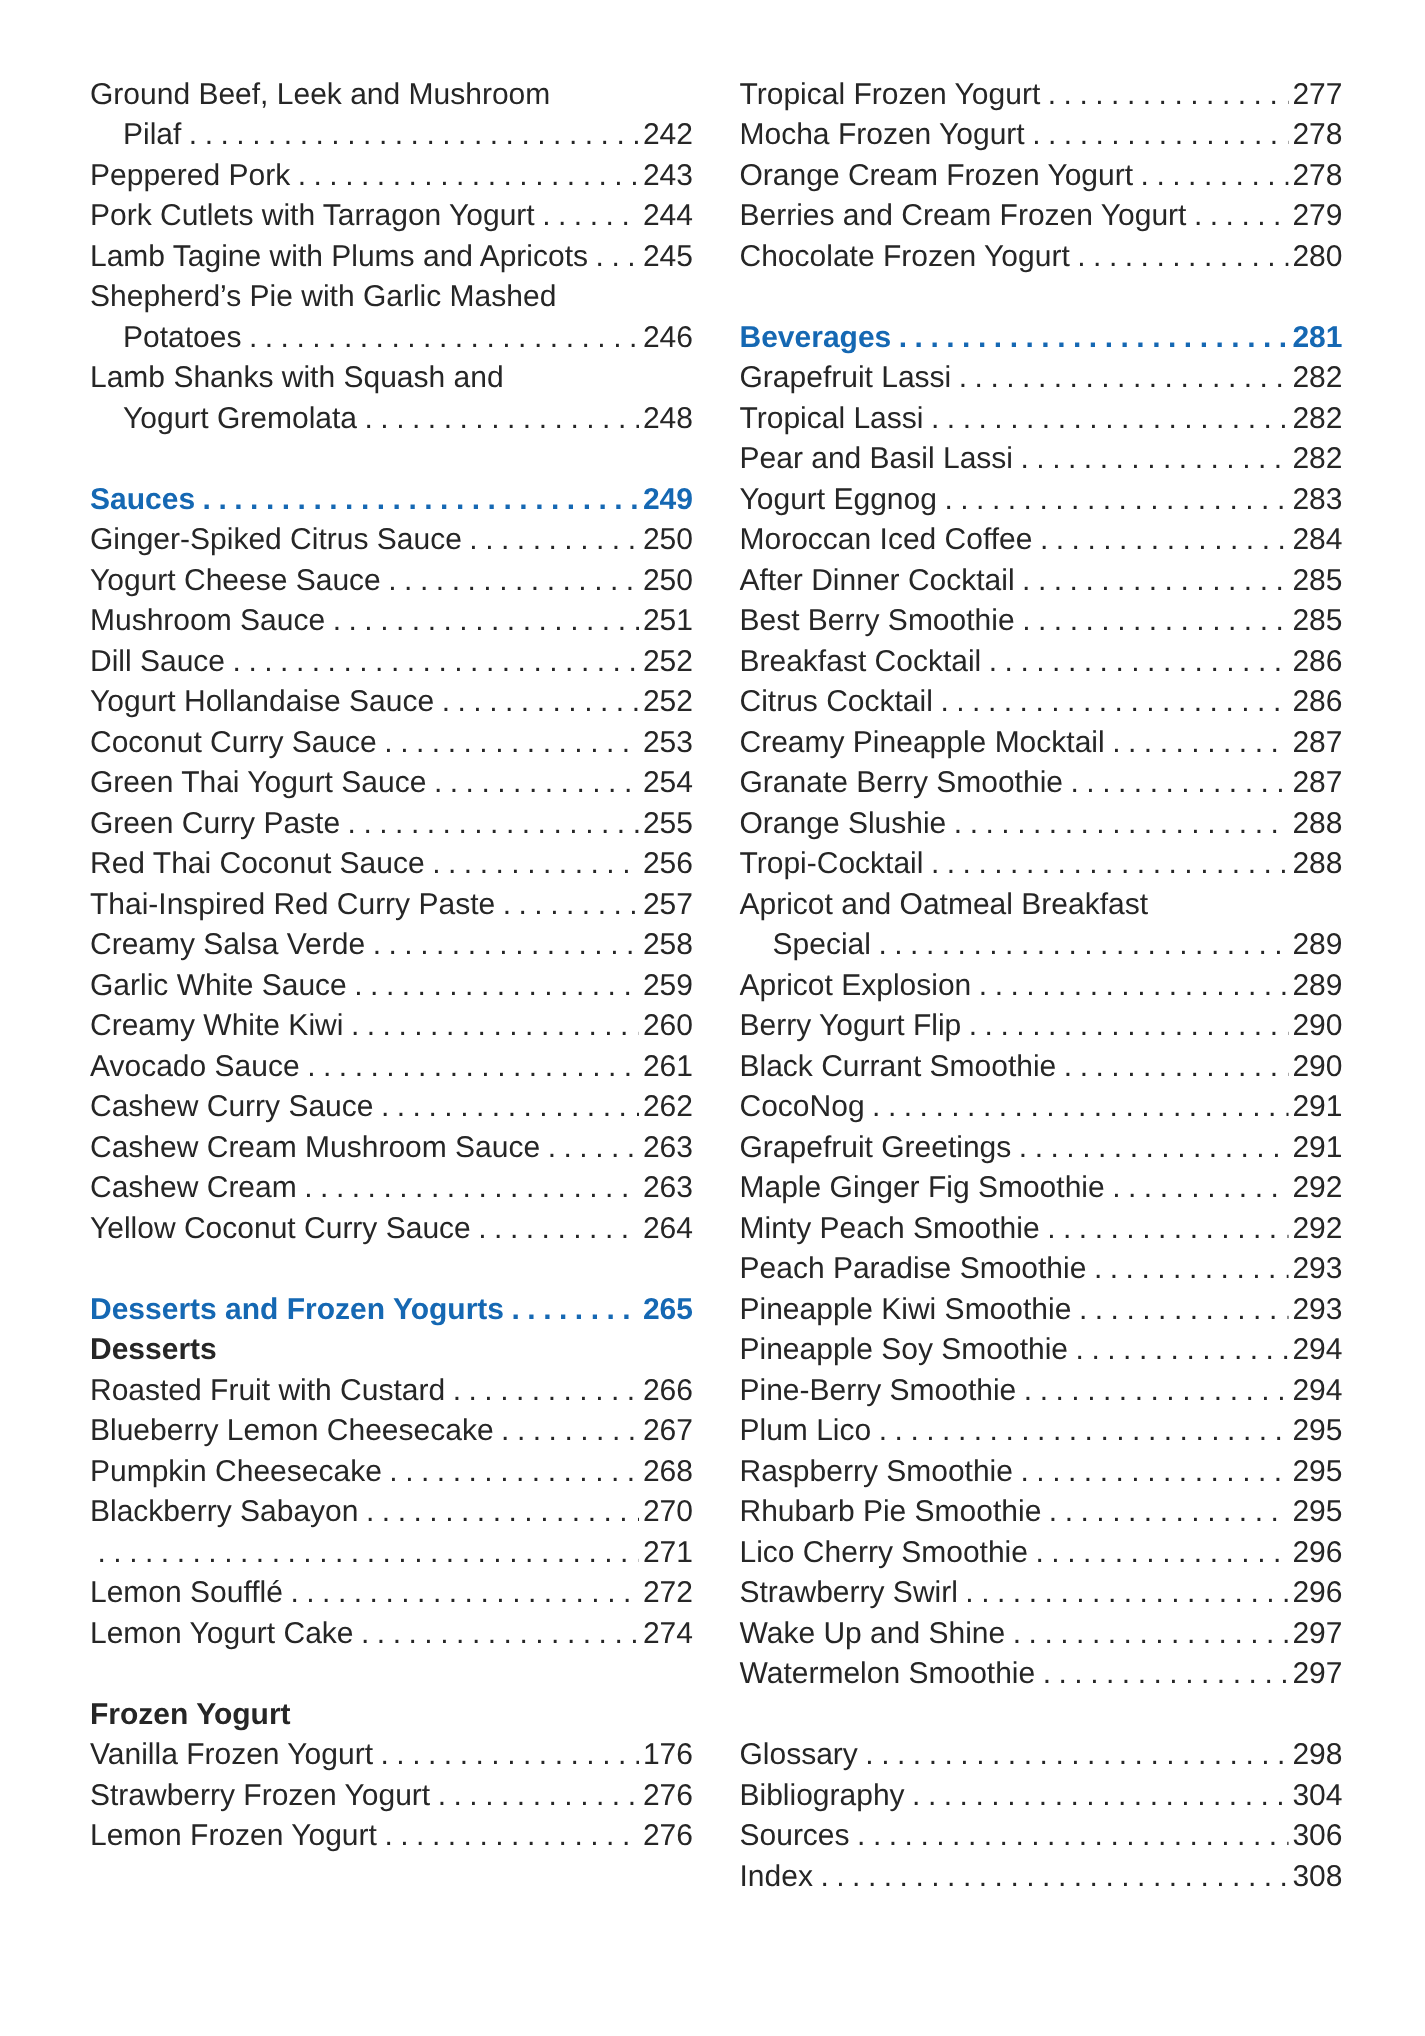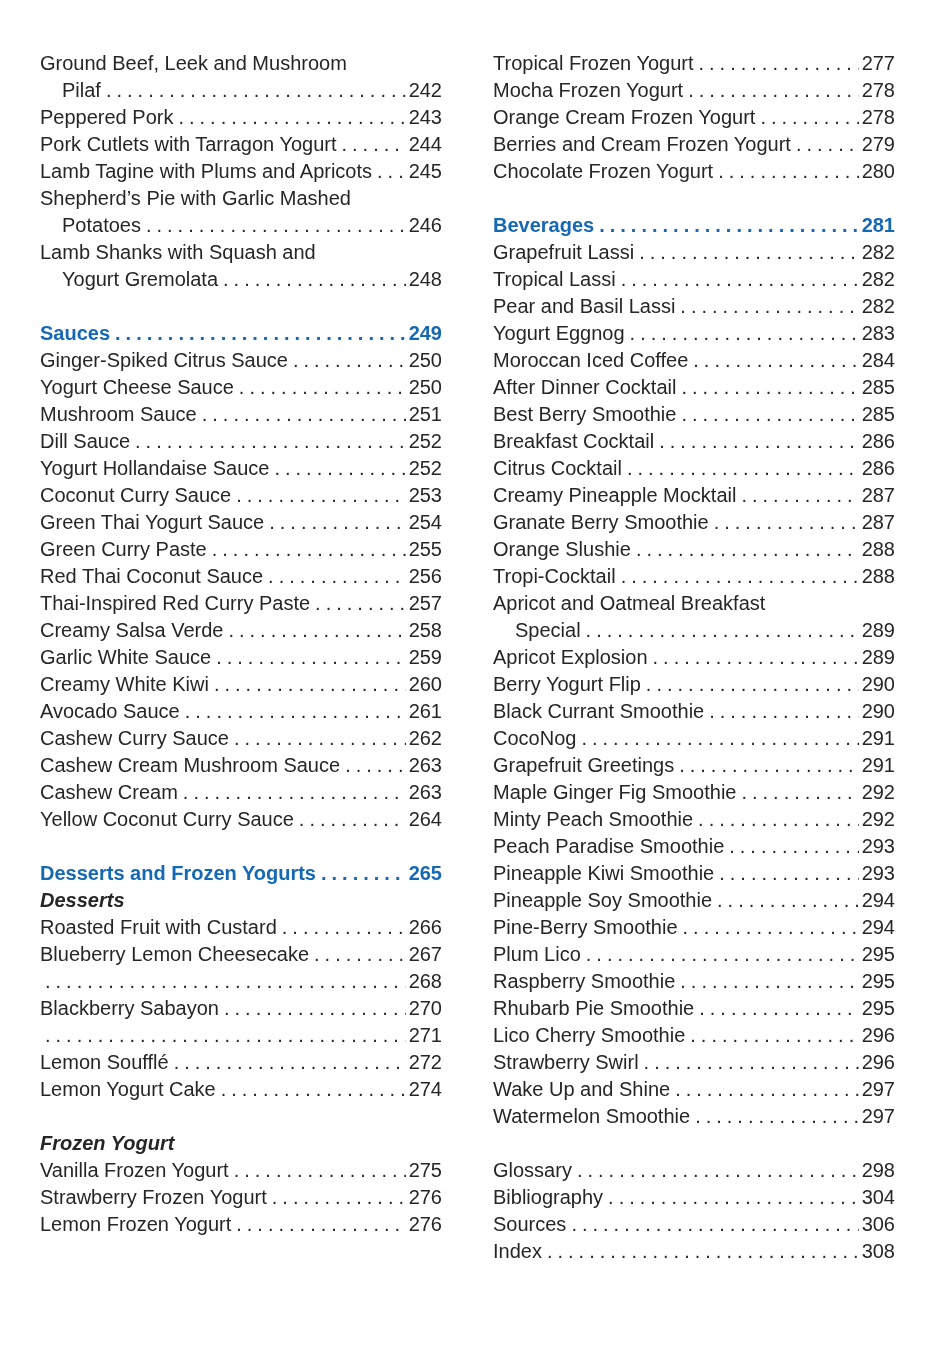--- a/index.html
+++ b/index.html
@@ -10,21 +10,21 @@
     background: var(--bg, #ffffff);
     font-family: "Liberation Sans", sans-serif;
     color: var(--text, #262626);
     overflow: hidden;
   }
   .col {
     position: absolute;
     top: 50px;
     width: 402px;
   }
-  .col-left  { left: 40px; }
+  .col-left  { left: 60px; }
   .col-right { left: 493px; }
   .row {
     display: flex;
     align-items: baseline;
     height: 27px;
     line-height: 27px;
     font-size: 20px;
     overflow: hidden;
   }
   .row .t { white-space: nowrap; }
@@ -34,21 +34,21 @@
     overflow: hidden;
     white-space: nowrap;
     padding-left: 5px;
   }
   .row .dots::after {
     content: "..................................................................";
     letter-spacing: 5px;
   }
   .row .p { white-space: nowrap; padding-left: 3px; }
   .row.heading { font-weight: 700; color: var(--accent, #1568b3); }
-  .row.sub { font-weight: 700; font-style: italic; }
+  .row.sub { font-weight: 700; }
   .row.wrap2 .t { padding-left: 22px; }
   .row.gap { height: 27px; }
 </style>
 </head>
 <body>
 
 <div class="page" style="--bg: #ffffff; --text: #262626; --accent: #1568b3;">
   <div class="col col-left">
       <div class="row ">
         <span class="t">Ground Beef, Leek and Mushroom</span>
@@ -198,20 +198,21 @@
         <span class="t">Roasted Fruit with Custard</span>
         <span class="dots"></span>
         <span class="p">266</span>
       </div>
       <div class="row ">
         <span class="t">Blueberry Lemon Cheesecake</span>
         <span class="dots"></span>
         <span class="p">267</span>
       </div>
       <div class="row ">
+        <span class="t">Pumpkin Cheesecake</span>
         <span class="dots"></span>
         <span class="p">268</span>
       </div>
       <div class="row ">
         <span class="t">Blackberry Sabayon</span>
         <span class="dots"></span>
         <span class="p">270</span>
       </div>
       <div class="row ">
         <span class="dots"></span>
@@ -227,21 +228,21 @@
         <span class="dots"></span>
         <span class="p">274</span>
       </div>
       <div class="row gap"></div>
       <div class="row sub">
         <span class="t">Frozen Yogurt</span>
       </div>
       <div class="row ">
         <span class="t">Vanilla Frozen Yogurt</span>
         <span class="dots"></span>
-        <span class="p">275</span>
+        <span class="p">176</span>
       </div>
       <div class="row ">
         <span class="t">Strawberry Frozen Yogurt</span>
         <span class="dots"></span>
         <span class="p">276</span>
       </div>
       <div class="row ">
         <span class="t">Lemon Frozen Yogurt</span>
         <span class="dots"></span>
         <span class="p">276</span>

